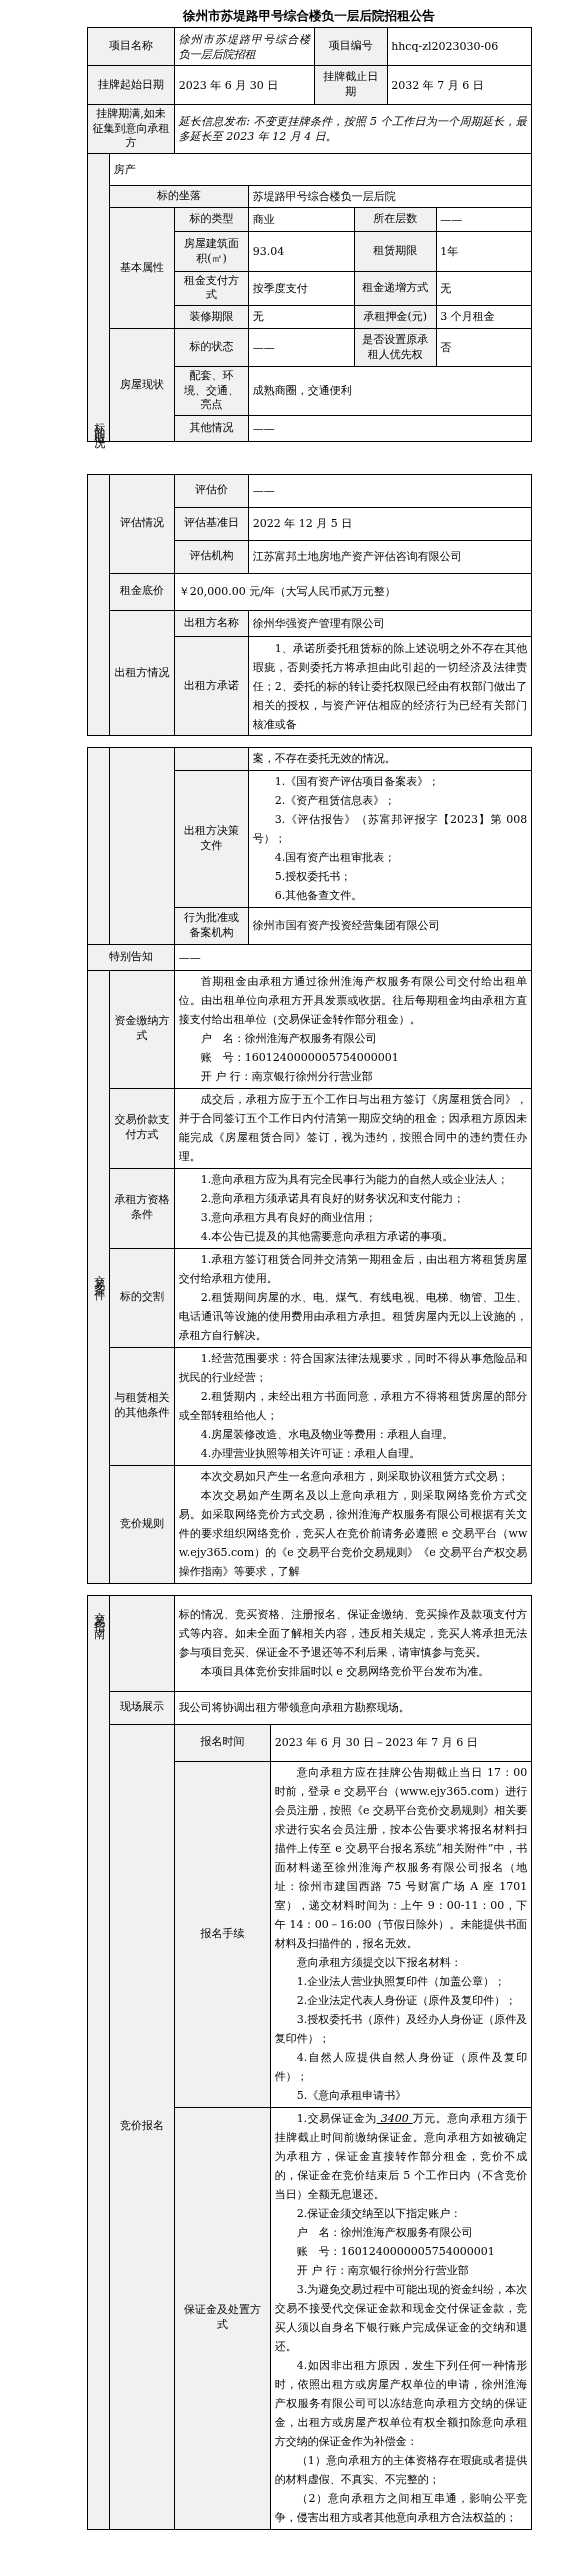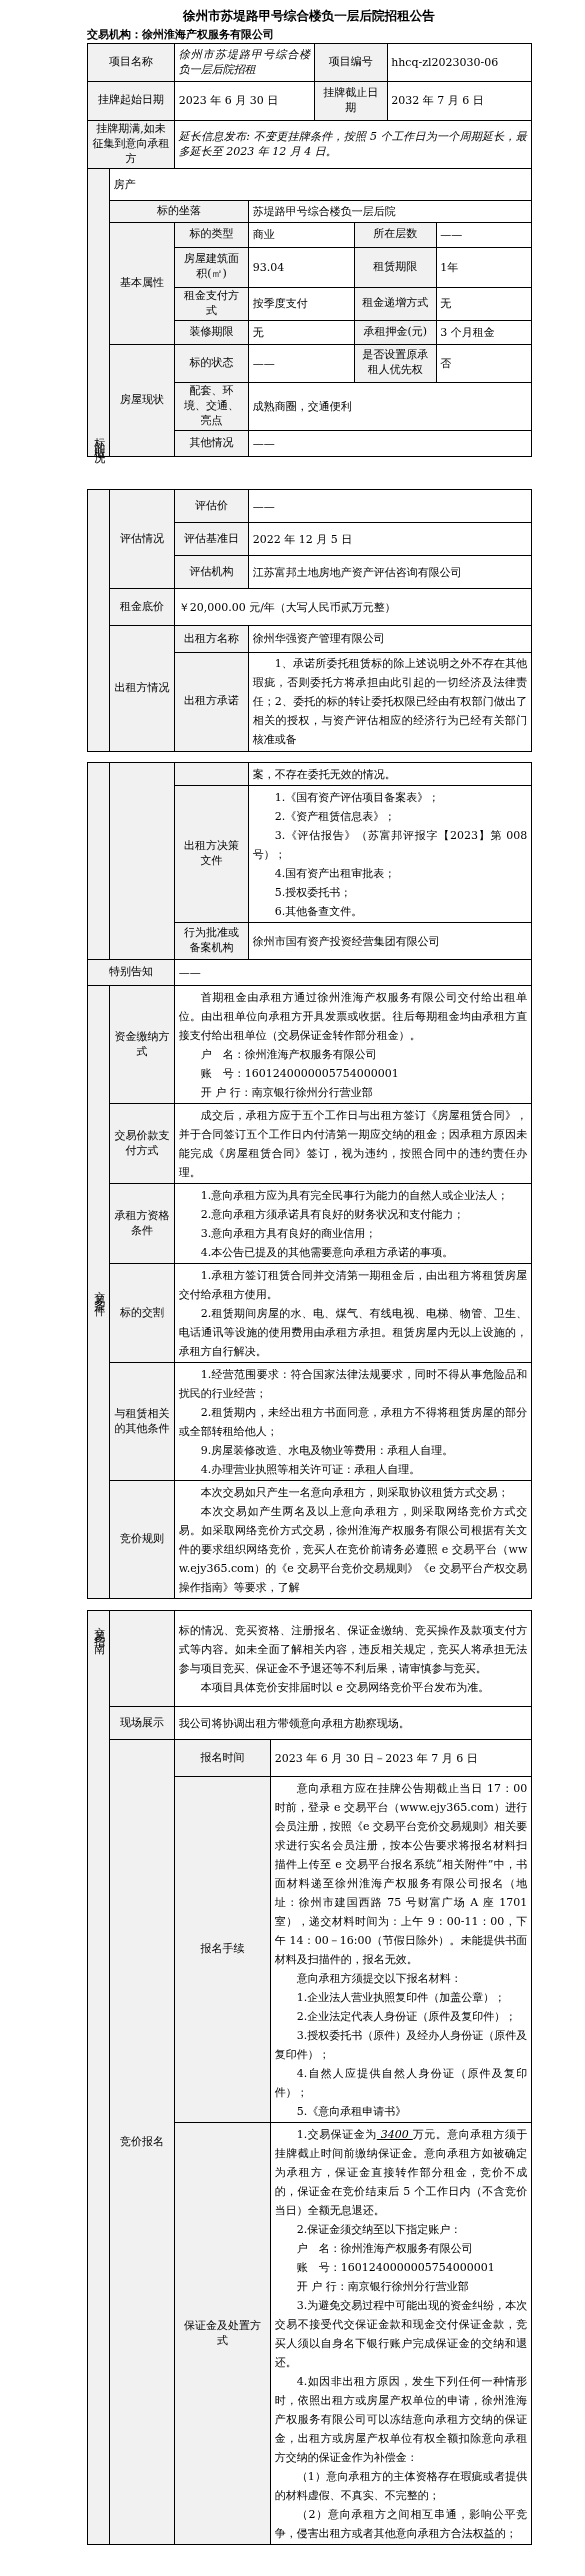--- a/index.html
+++ b/index.html
@@ -24,21 +24,20 @@
   .vl .vt{writing-mode:vertical-lr;text-orientation:upright;margin:0 auto;letter-spacing:5.2px;font-size:11px;line-height:20.7px;}
   .vbottom{vertical-align:bottom;padding-bottom:5.9px;}
   .vtop{vertical-align:top;padding-top:7.4px;}
   .gap43{height:32px;}.gap14{height:10.3px;}.gap15{height:11px;}
 </style>
 </head>
 <body>
 
 <div class="block tophead">
   <div class="doc-title">徐州市苏堤路甲号综合楼负一层后院招租公告</div>
-  <div class="agency">交易机构：徐州淮海产权服务有限公司</div>
 </div>
 
 <table>
   <colgroup>
       <col style="width:22px">
       <col style="width:65px">
       <col style="width:74px">
       <col style="width:66px">
       <col style="width:40px">
       <col style="width:32.5px">
@@ -226,21 +225,21 @@
     <td class="val" colspan="2">
       <div class="p">1.承租方签订租赁合同并交清第一期租金后，由出租方将租赁房屋交付给承租方使用。</div>
       <div class="p">2.租赁期间房屋的水、电、煤气、有线电视、电梯、物管、卫生、电话通讯等设施的使用费用由承租方承担。租赁房屋内无以上设施的，承租方自行解决。</div>
     </td>
   </tr>
   <tr style="height:115px">
     <td class="lab">与租赁相关的其他条件</td>
     <td class="val" colspan="2">
       <div class="p">1.经营范围要求：符合国家法律法规要求，同时不得从事危险品和扰民的行业经营；</div>
       <div class="p">2.租赁期内，未经出租方书面同意，承租方不得将租赁房屋的部分或全部转租给他人；</div>
-      <div class="p">9.房屋装修改造、水电及物业等费用：承租人自理。</div>
+      <div class="p">4.房屋装修改造、水电及物业等费用：承租人自理。</div>
       <div class="p">4.办理营业执照等相关许可证：承租人自理。</div>
     </td>
   </tr>
   <tr style="height:66px">
     <td class="lab">竞价规则</td>
     <td class="val" colspan="2">
       <div class="p">本次交易如只产生一名意向承租方，则采取协议租赁方式交易；</div>
       <div class="p">本次交易如产生两名及以上意向承租方，则采取网络竞价方式交易。如采取网络竞价方式交易，徐州淮海产权服务有限公司根据有关文件的要求组织网络竞价，竞买人在竞价前请务必遵照 e 交易平台（www.ejy365.com）的《e 交易平台竞价交易规则》《e 交易平台产权交易操作指南》等要求，了解</div>
     </td>
   </tr>

